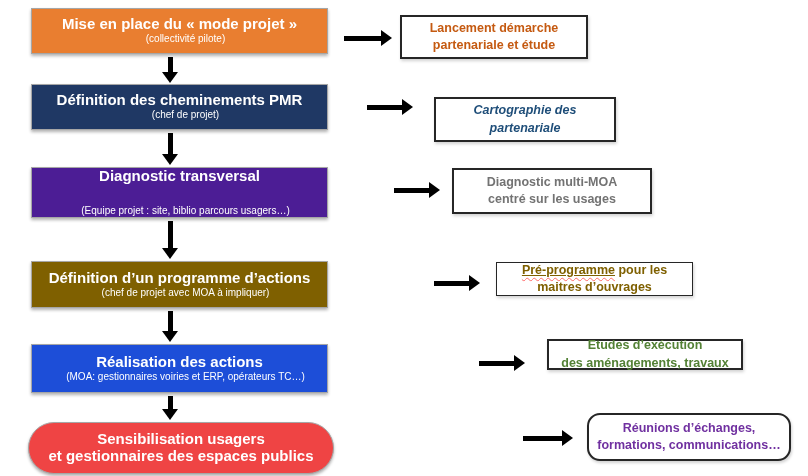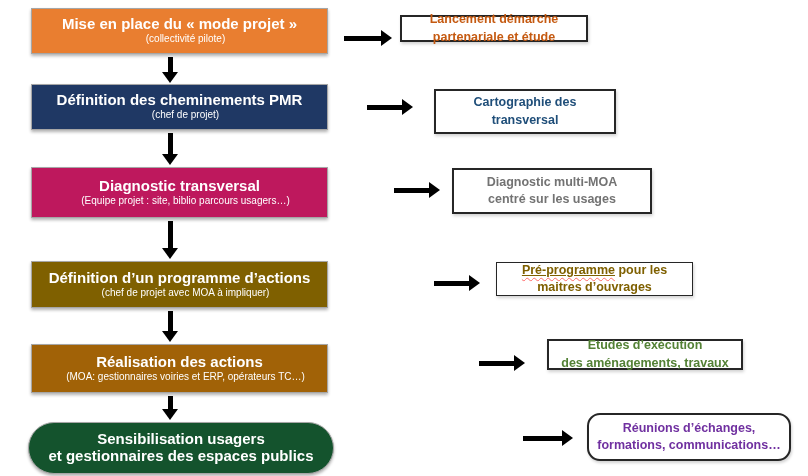--- a/index.html
+++ b/index.html
@@ -41,22 +41,22 @@
   .ha4{left:414px;top:275px;width:46px;}
   .ha5{left:459px;top:355px;width:46px;}
   .ha6{left:503px;top:430px;width:50px;}
   
   .result-box{
     position:absolute;background:#ffffff;border:2px solid #262626;box-sizing:border-box;
     display:flex;flex-direction:column;justify-content:center;align-items:center;
     text-align:center;font-weight:700;font-size:12.5px;line-height:1.4;
     box-shadow:1px 2px 3px rgba(0,0,0,.18);
   }
-  .rb1{left:380px;top:15px;width:188px;height:27px;}
-  .rb2{left:414px;top:89px;width:182px;height:45px;}
+  .rb1{left:380px;top:15px;width:188px;height:44px;}
+  .rb2{left:414px;top:97px;width:182px;height:45px;font-style:italic;}
   .rb3{left:432px;top:168px;width:200px;height:46px;}
   .rb4{left:476px;top:262px;width:197px;height:34px;border-width:1px;}
   .rb5{left:527px;top:339px;width:196px;height:31px;}
   .rb6{left:567px;top:413px;width:204px;height:48px;}
   .u-solid{text-decoration:underline;}
   .u-wavy{
     text-decoration-line:underline;text-decoration-style:wavy;
     text-decoration-color:#ff6b6b;text-decoration-thickness:1px;text-underline-offset:3px;
   }
 </style>
@@ -85,28 +85,28 @@
   <div class="step-box sb2" style="background-color: rgb(31, 56, 100);">
     <div class="step-title">Définition des cheminements PMR</div>
     <div class="step-sub">(chef de projet)</div>
   </div>
   <div class="harrow ha2">
     <div class="harrow-stem"></div>
       <div class="harrow-head"></div>
   </div>
   <div class="result-box rb2" style="color: rgb(31, 78, 121);">
     <div>Cartographie des</div>
-    <div>transversal</div>
+    <div>partenariale</div>
   </div>
   <div class="varrow va2">
     <div class="varrow-stem"></div>
       <div class="varrow-head"></div>
   </div>
 
-  <div class="step-box sb3" style="background-color: #be185d;">
+  <div class="step-box sb3" style="background-color: #4c1d95; justify-content: space-between;">
     <div class="step-title">Diagnostic transversal</div>
     <div class="step-sub">(Equipe projet : site, biblio parcours usagers…)</div>
   </div>
   <div class="harrow ha3">
     <div class="harrow-stem"></div>
       <div class="harrow-head"></div>
   </div>
   <div class="result-box rb3" style="color: rgb(115, 115, 115);">
     <div>Diagnostic multi-MOA</div>
     <div>centré sur les usages</div>
@@ -126,38 +126,38 @@
   </div>
   <div class="result-box rb4" style="color: rgb(127, 96, 0);">
     <div><span class="u-solid"><span class="u-wavy">Pré-programme</span></span><span> pour les</span></div>
     <div>maitres d’ouvrages</div>
   </div>
   <div class="varrow va4">
     <div class="varrow-stem"></div>
       <div class="varrow-head"></div>
   </div>
 
-  <div class="step-box sb5" style="background-color: #a16207;">
+  <div class="step-box sb5" style="background-color: #1d4ed8;">
     <div class="step-title">Réalisation des actions</div>
     <div class="step-sub">(MOA: gestionnaires voiries et ERP,  opérateurs TC…)</div>
   </div>
   <div class="harrow ha5">
     <div class="harrow-stem"></div>
       <div class="harrow-head"></div>
   </div>
   <div class="result-box rb5" style="color: rgb(83, 129, 53);">
     <div>Etudes d’exécution</div>
     <div>des aménagements, travaux</div>
   </div>
   <div class="varrow va5">
     <div class="varrow-stem"></div>
       <div class="varrow-head"></div>
   </div>
 
-  <div class="step-box sb6" style="background-color: #14532d; border-radius: 26px;">
+  <div class="step-box sb6" style="background-color: #ef4444; border-radius: 26px;">
     <div class="step-title">Sensibilisation usagers</div>
     <div class="step-title">et gestionnaires des espaces publics</div>
   </div>
   <div class="harrow ha6">
     <div class="harrow-stem"></div>
       <div class="harrow-head"></div>
   </div>
   <div class="result-box rb6" style="color: rgb(112, 48, 160); border-radius: 13px;">
     <div>Réunions d’échanges,</div>
     <div>formations, communications…</div>

